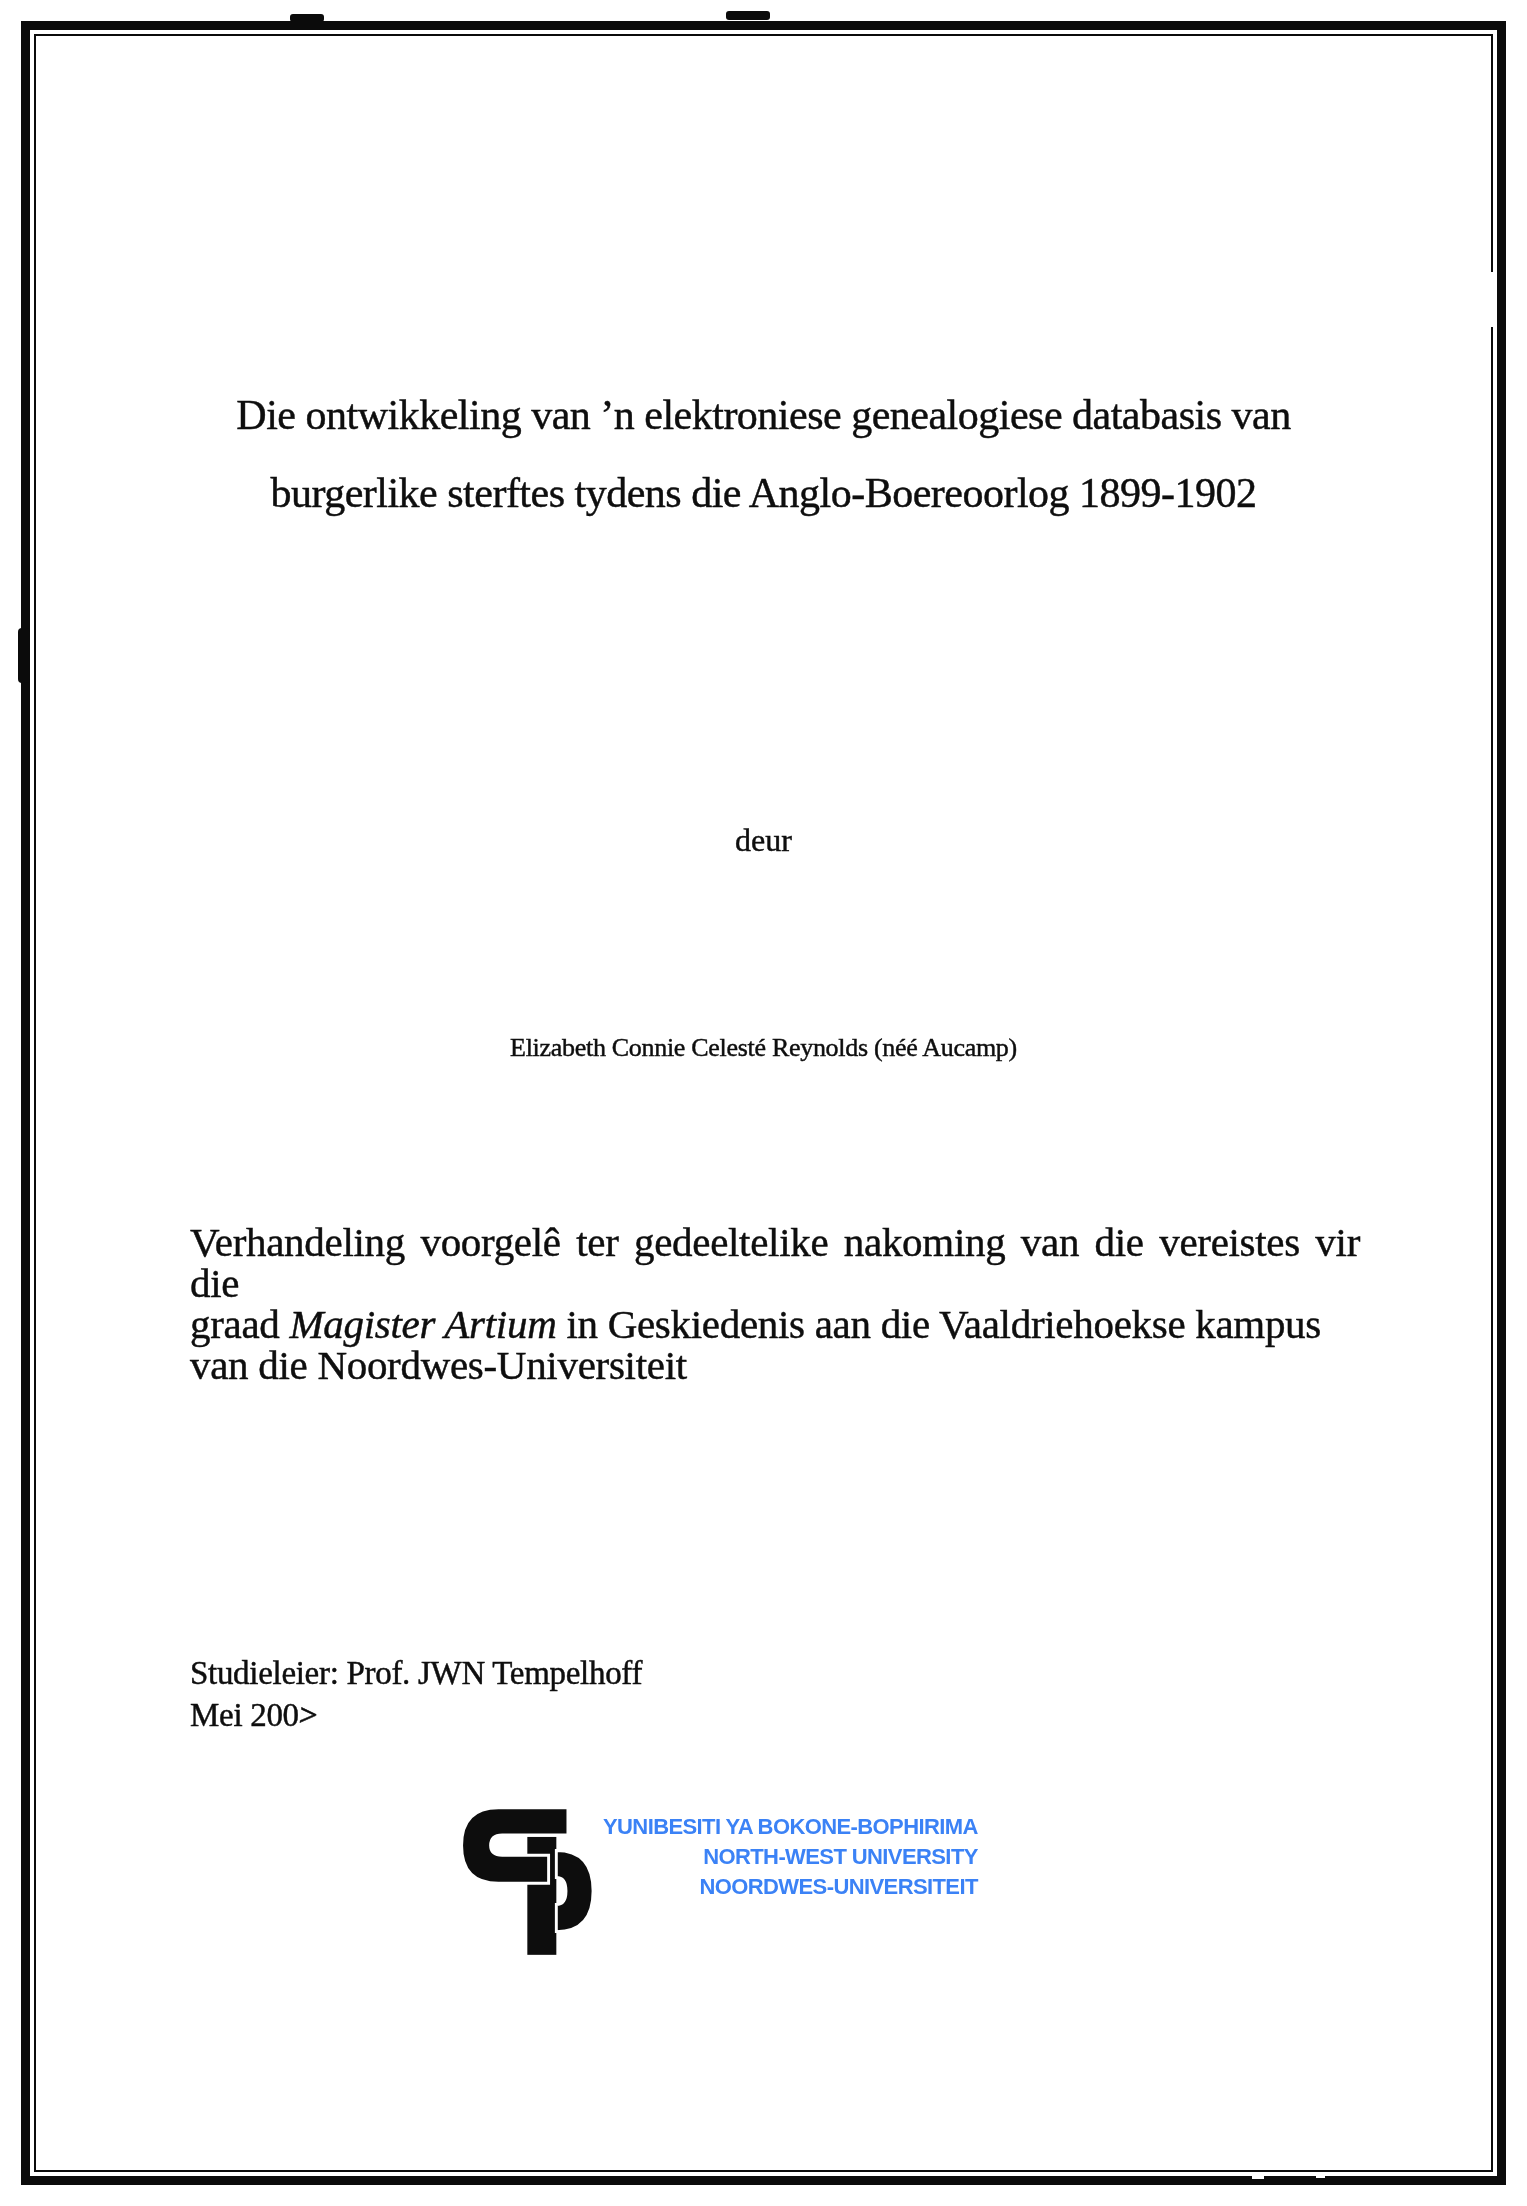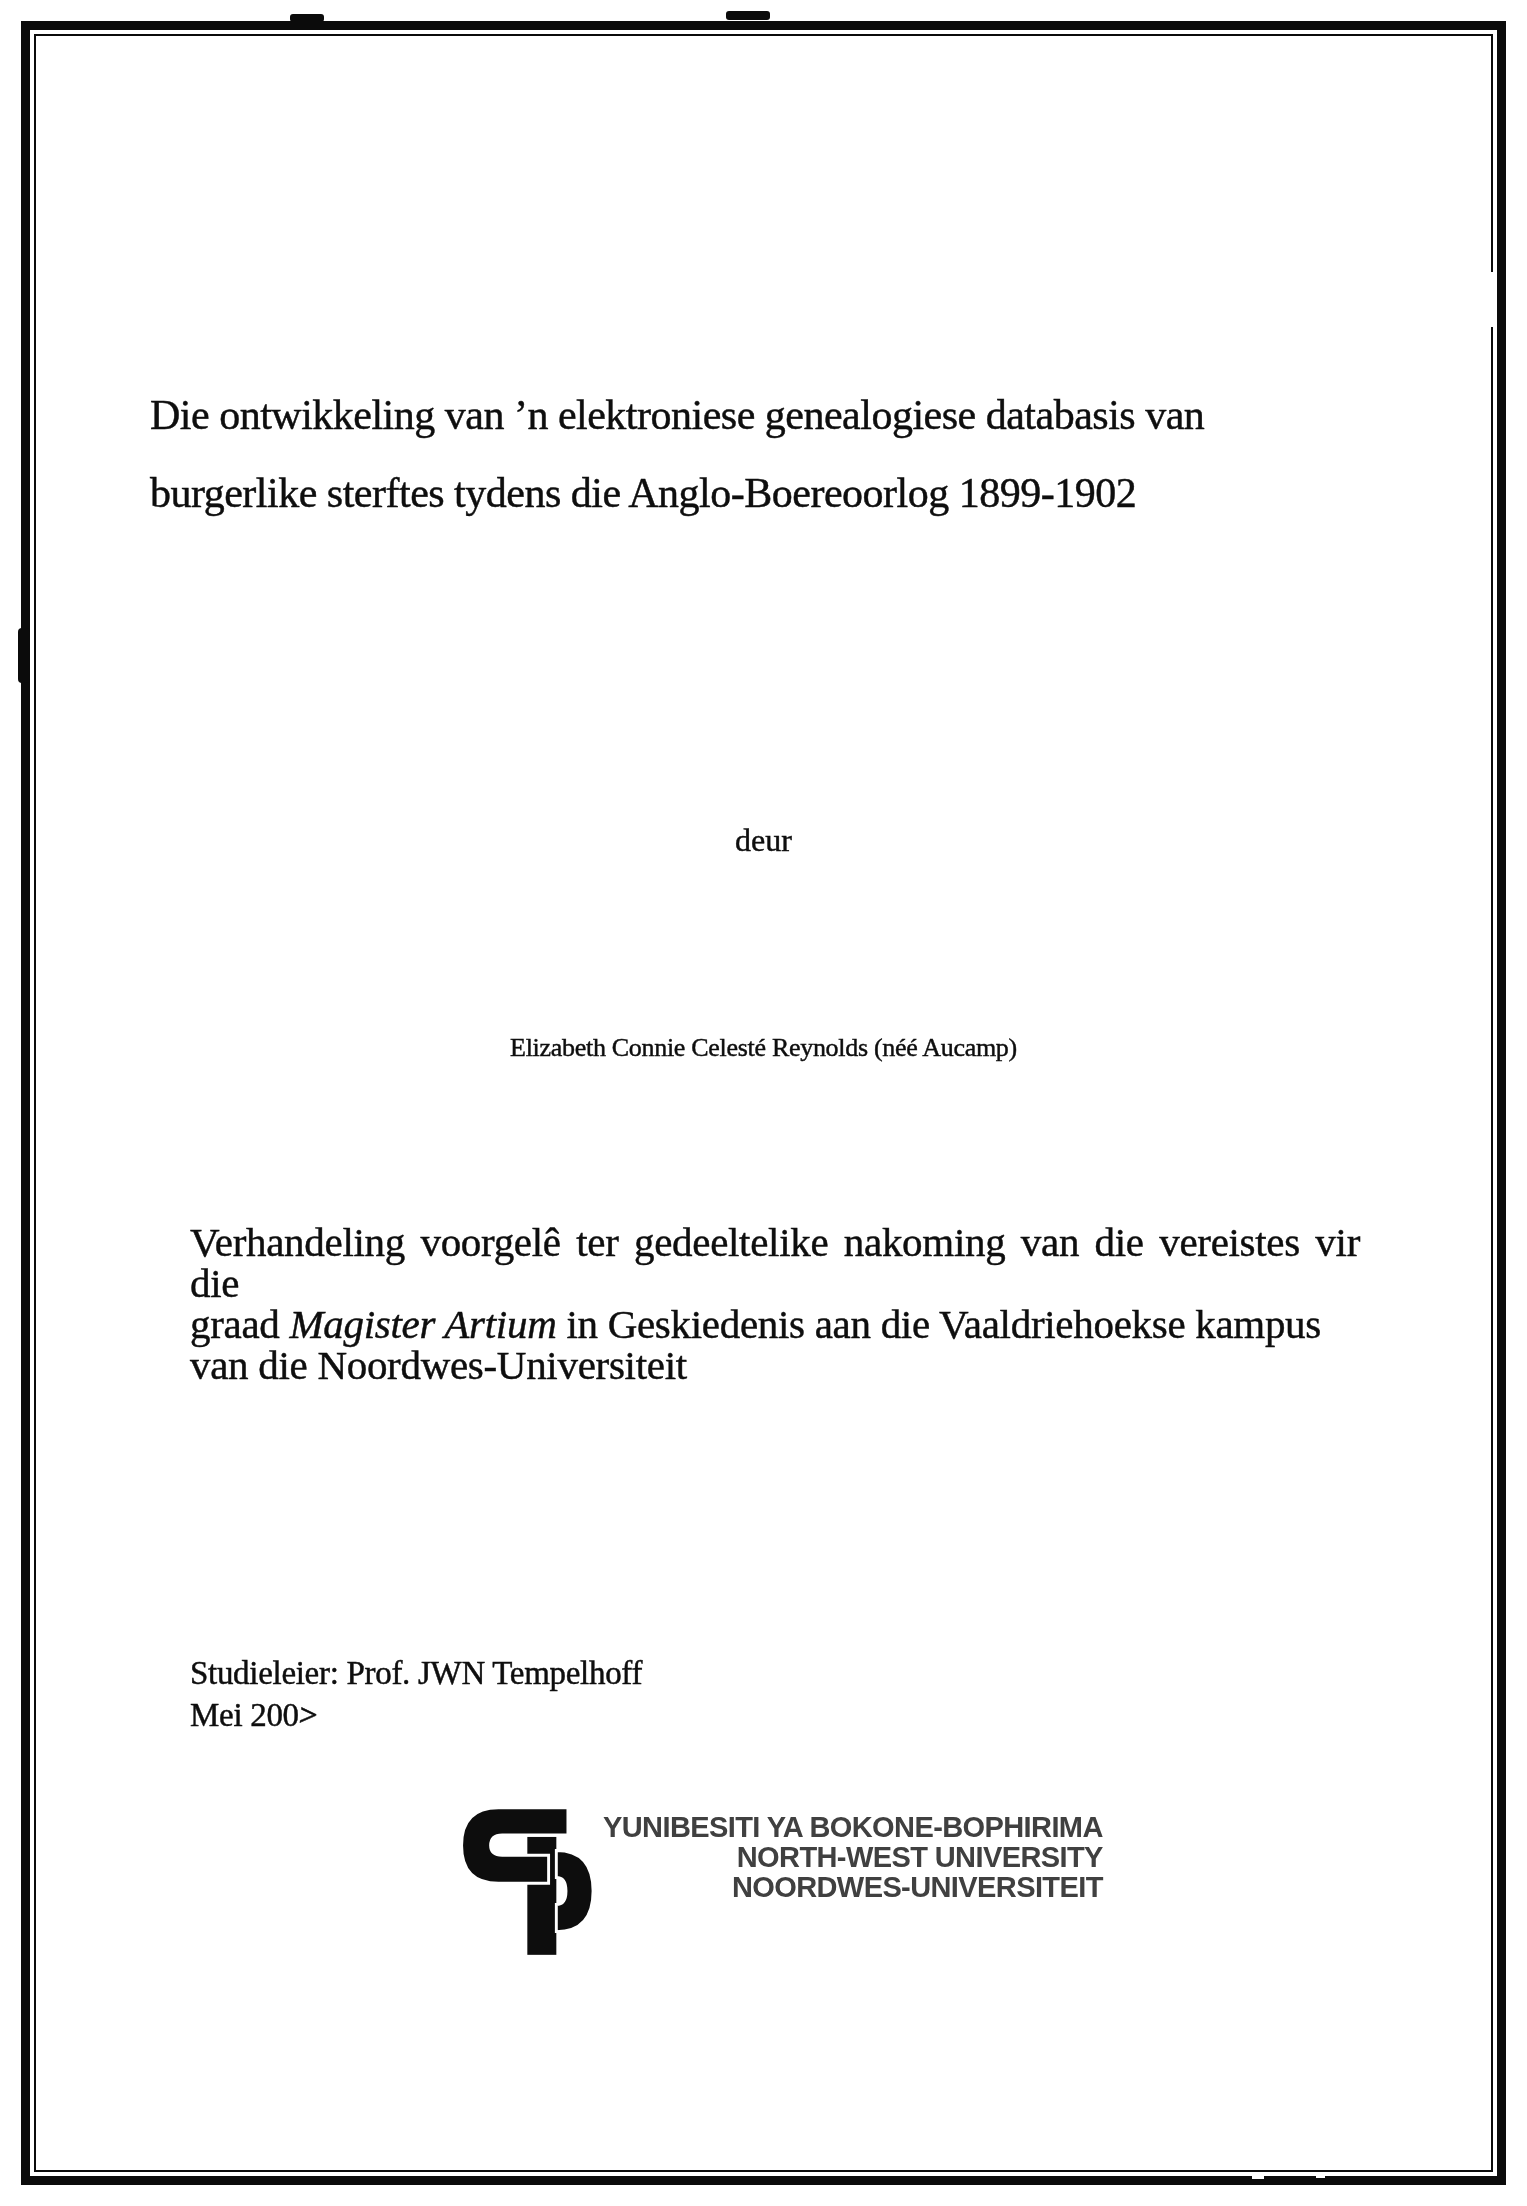--- a/index.html
+++ b/index.html
@@ -36,20 +36,21 @@
   .a4 { left: 1489px; top: 272px;  width: 5px;  height: 55px; }
   .a5 { left: 1252px; top: 2174px; width: 12px; height: 5px; }
   .a6 { left: 1316px; top: 2173px; width: 9px;  height: 5px; }
 
   
   .ink-heavy { -webkit-text-stroke: 0.45px #0e0e0e; }
 
   .title-block {
     position: absolute;
     left: 150px; right: 150px; top: 376px;
+    text-align: center;
     font-size: 42px;
     line-height: 78px;
     letter-spacing: -0.5px;
   }
   .byline {
     position: absolute;
     left: 0; right: 0; top: 820px;
     text-align: center;
     font-size: 32px;
     line-height: 40px;
@@ -96,24 +97,24 @@
     display: flex;
     align-items: flex-start;
   }
   .logo-mark { width: 145px; height: 163px; flex: 0 0 auto; }
   .logo-text {
     margin-left: 8px;
     padding-top: 16px;
     text-align: right;
     font-family: "Liberation Sans", "DejaVu Sans", sans-serif;
     font-weight: bold;
-    font-size: 29px;
+    font-size: 22px;
     line-height: 30px;
     letter-spacing: -0.6px;
-    color: #404040;
+    color: #3b82f6;
     white-space: nowrap;
   }
 </style>
 </head>
 <body>
 
 <div>
 
   <div class="frame-outer"></div>
   <div class="frame-inner"></div>

